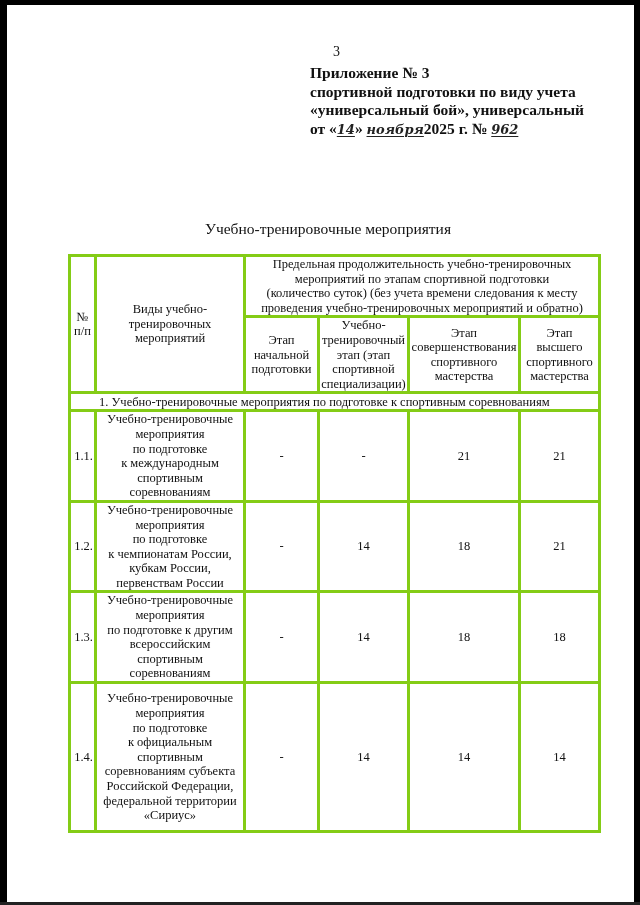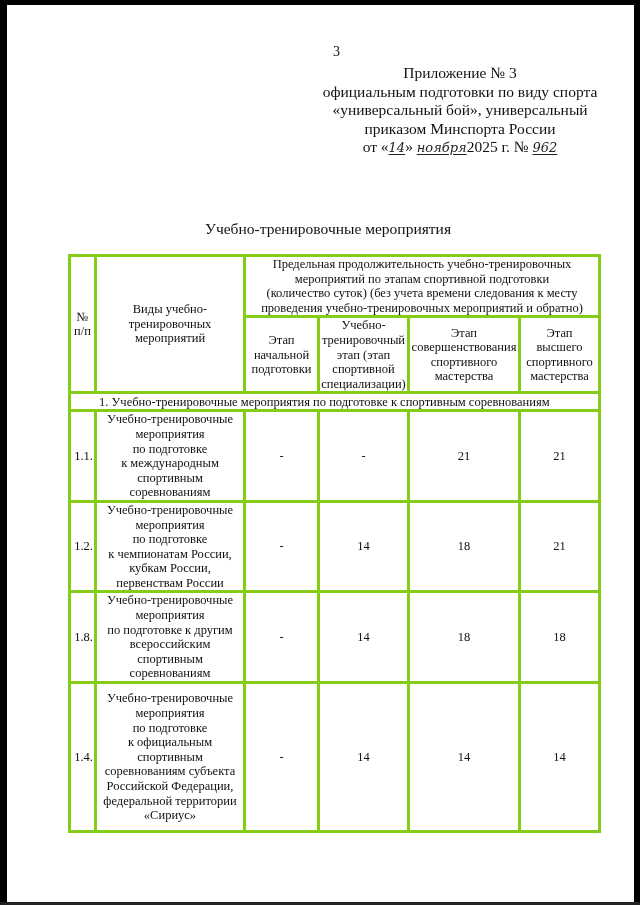--- a/index.html
+++ b/index.html
@@ -11,21 +11,21 @@
   }
   .frame-left { position: absolute; left: 0; top: 0; width: 7px; height: 905px; background: #000; }
   .frame-top { position: absolute; left: 0; top: 0; width: 640px; height: 5px; background: #000; }
   .frame-right { position: absolute; right: 0; top: 0; width: 6px; height: 905px; background: #000; }
   .frame-bottom { position: absolute; left: 0; bottom: 0; width: 640px; height: 3px; background: #222; }
 
   .page-number { position: absolute; left: 333px; top: 44px; font-size: 14px; }
 
   .appendix {
     position: absolute; left: 310px; top: 64px; width: 300px;
-    text-align: center; font-size: 15.5px; line-height: 18.5px;
+    font-size: 15.5px; line-height: 18.5px; font-weight: bold;
   }
   .appendix .line { display: block; white-space: nowrap; }
   .hand {
     font-family: "DejaVu Serif", serif; font-style: italic;
     font-size: 13px; color: #222;
     text-decoration: underline; text-underline-offset: 2px;
   }
 
   .doc-title {
     position: absolute; left: 8px; width: 640px; top: 220px;
@@ -63,23 +63,22 @@
 
 <div class="frame-left"></div>
 <div class="frame-top"></div>
 <div class="frame-right"></div>
 <div class="frame-bottom"></div>
 
 <div class="page-number">3</div>
 
 <div class="appendix">
   <span class="line">Приложение № 3</span>
-  <span class="line">официальным подготовки по виду спорта</span>
+  <span class="line">спортивной подготовки по виду учета</span>
   <span class="line">«универсальный бой», универсальный</span>
-  <span class="line">приказом Минспорта России</span>
   <span class="line"><span>от «</span><span class="hand">14</span><span>»</span> <span class="hand">ноября</span><span>2025 г. №</span> <span class="hand">962</span></span>
 </div>
 
 <div class="doc-title">Учебно-тренировочные мероприятия</div>
 
 <table class="grid">
   <colgroup>
     <col class="c-num">
       <col class="c-name">
       <col class="c-a">
@@ -139,21 +138,21 @@
 по подготовке
 к чемпионатам России,
 кубкам России,
 первенствам России</td>
     <td>-</td>
     <td>14</td>
     <td>18</td>
     <td>21</td>
   </tr>
   <tr class="r3">
-    <td class="num-cell">1.8.</td>
+    <td class="num-cell">1.3.</td>
     <td class="pre">Учебно-тренировочные
 мероприятия
 по подготовке к другим
 всероссийским
 спортивным
 соревнованиям</td>
     <td>-</td>
     <td>14</td>
     <td>18</td>
     <td>18</td>

